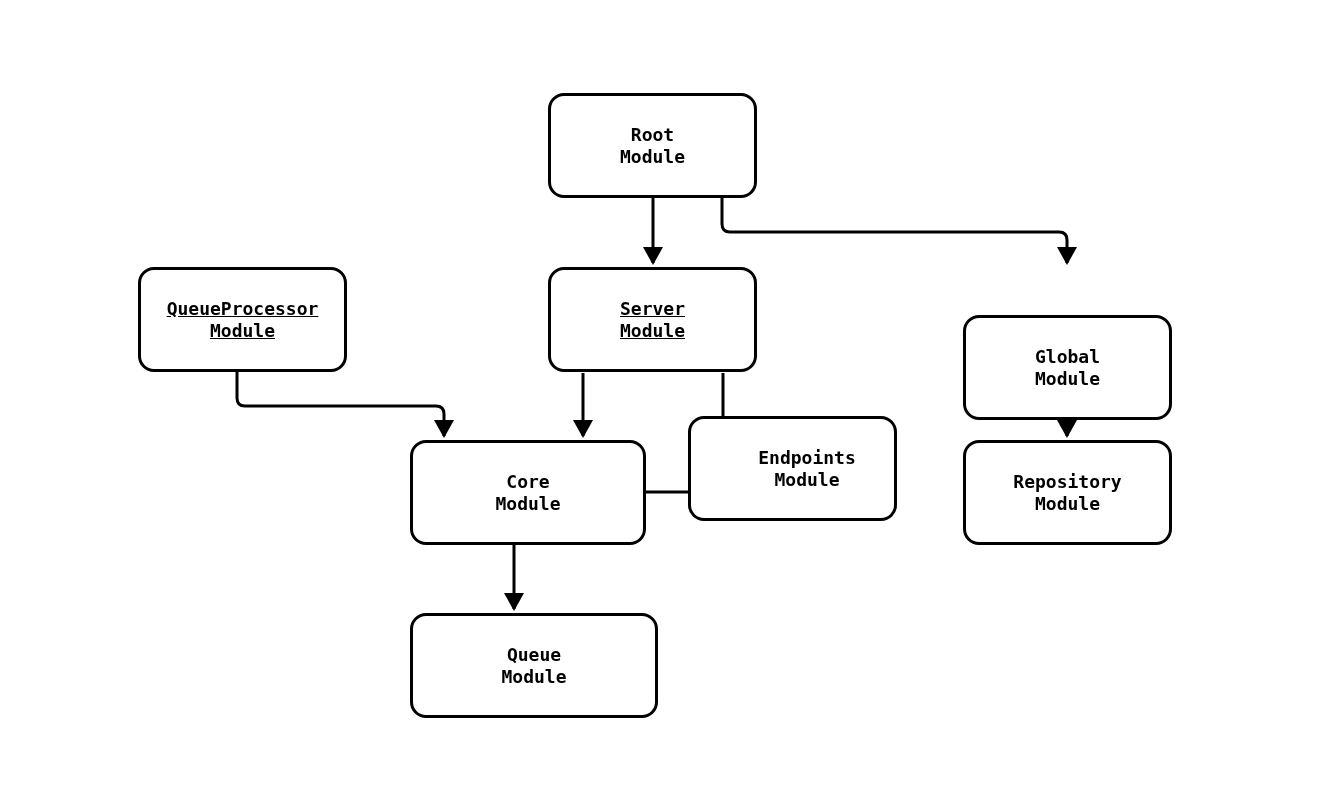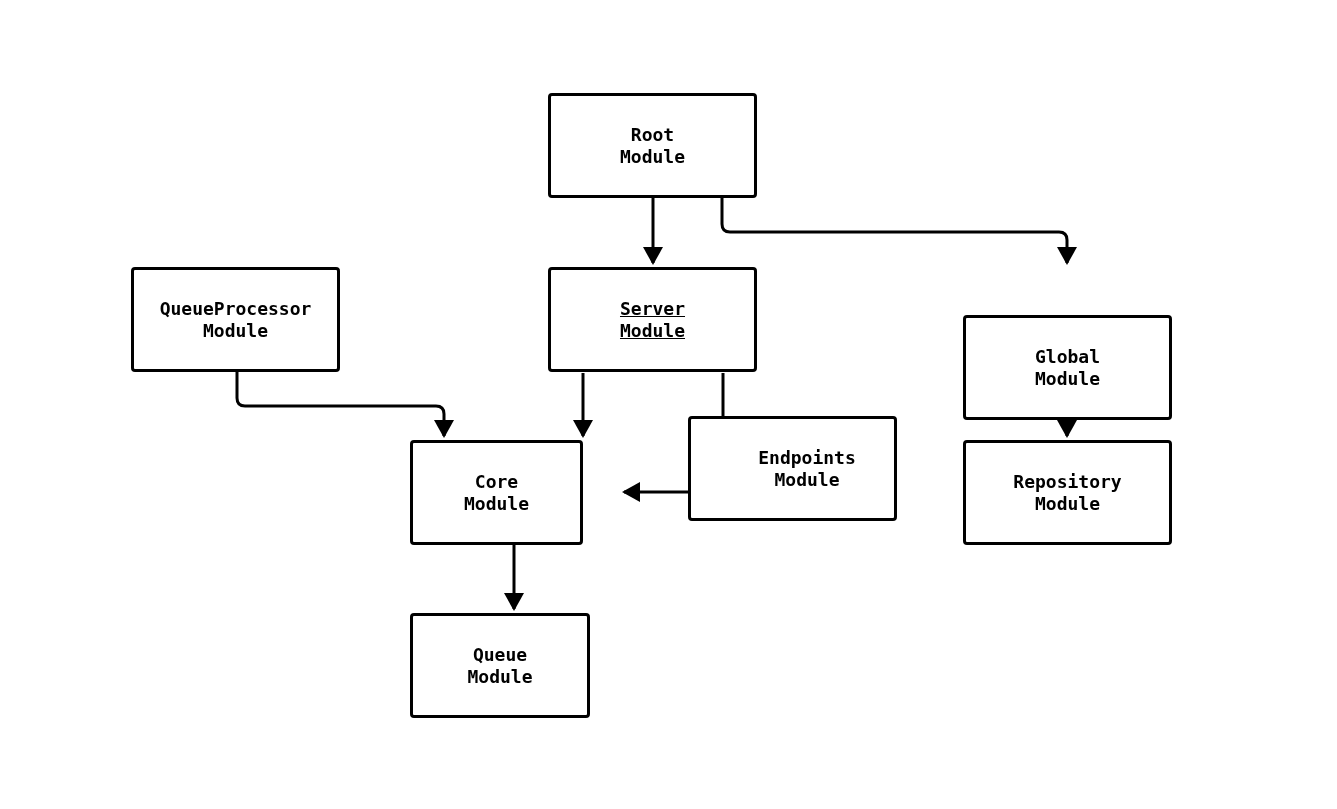--- a/index.html
+++ b/index.html
@@ -28,43 +28,43 @@
     fill: none;
     stroke: #000000;
     stroke-width: 3;
   }
   .node {
     position: absolute;
     width: 209px;
     height: 105px;
     background: #ffffff;
     border: 3px solid #000000;
-    border-radius: 4px;
+    border-radius: 16px;
     display: flex;
     align-items: center;
     justify-content: center;
     box-sizing: border-box;
   }
   .node .label {
     font-family: "DejaVu Sans Mono", monospace;
     font-weight: bold;
     font-size: 18px;
     line-height: 22px;
     color: #000000;
     text-align: center;
     white-space: pre-line;
   }
   .node-root          { left: 548px;  top: 93px;  }
-  .node-queueprocessor{ left: 131px;  top: 267px; }
+  .node-queueprocessor{ left: 138px;  top: 267px; text-decoration: underline; }
   .node-server        { left: 548px;  top: 267px; text-decoration: underline; }
   .node-global        { left: 963px;  top: 267px; margin-top: 48px; }
-  .node-core          { left: 410px;  top: 440px; width: 173px; }
+  .node-core          { left: 410px;  top: 440px; width: 236px; }
   .node-endpoints     { left: 688px;  top: 416px; padding-left: 29px; }
   .node-repository    { left: 963px;  top: 440px; }
-  .node-queue         { left: 410px;  top: 613px; width: 180px; }
+  .node-queue         { left: 410px;  top: 613px; width: 248px; }
 </style>
 </head>
 <body>
 
 <div class="canvas">
 
   <svg class="edges-layer" width="1337" height="809" viewBox="0 0 1337 809" xmlns="http://www.w3.org/2000/svg">
     <defs>
       <marker id="arrowhead" markerUnits="userSpaceOnUse" markerWidth="24" markerHeight="24" refX="17" refY="12" orient="auto">
         <path d="M1,2 L19,12 L1,22 z" fill="#000000"></path>

